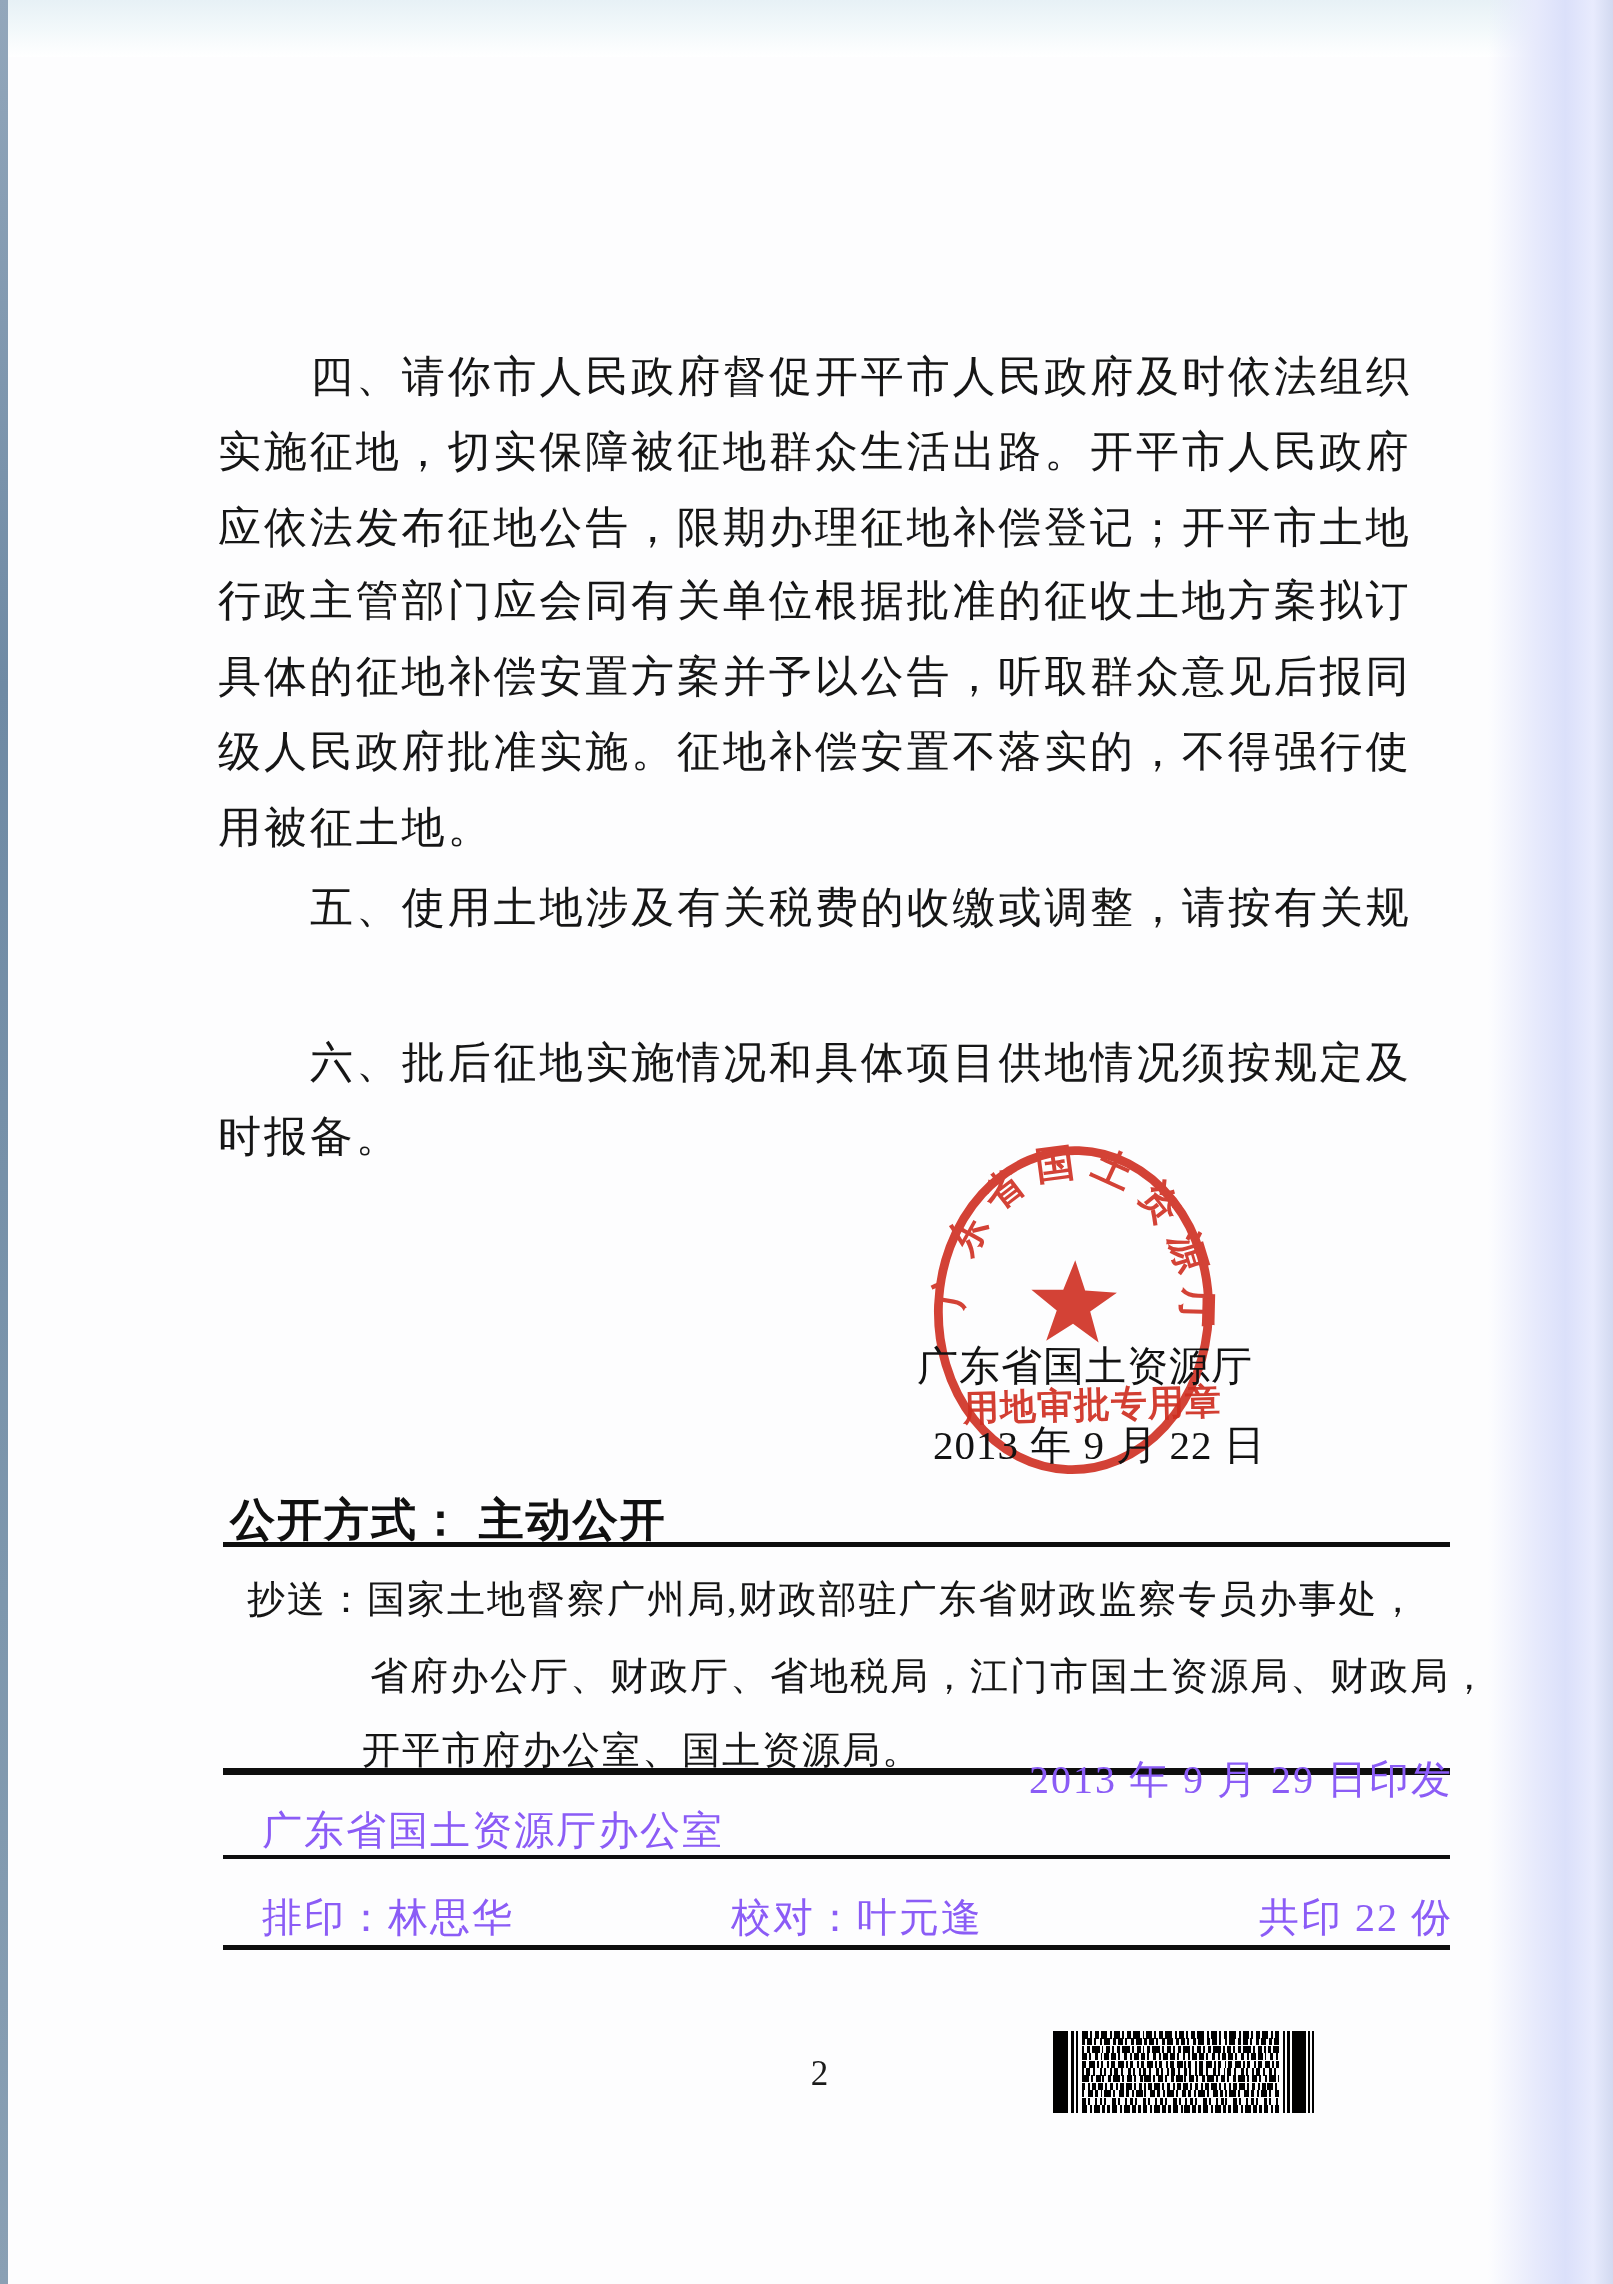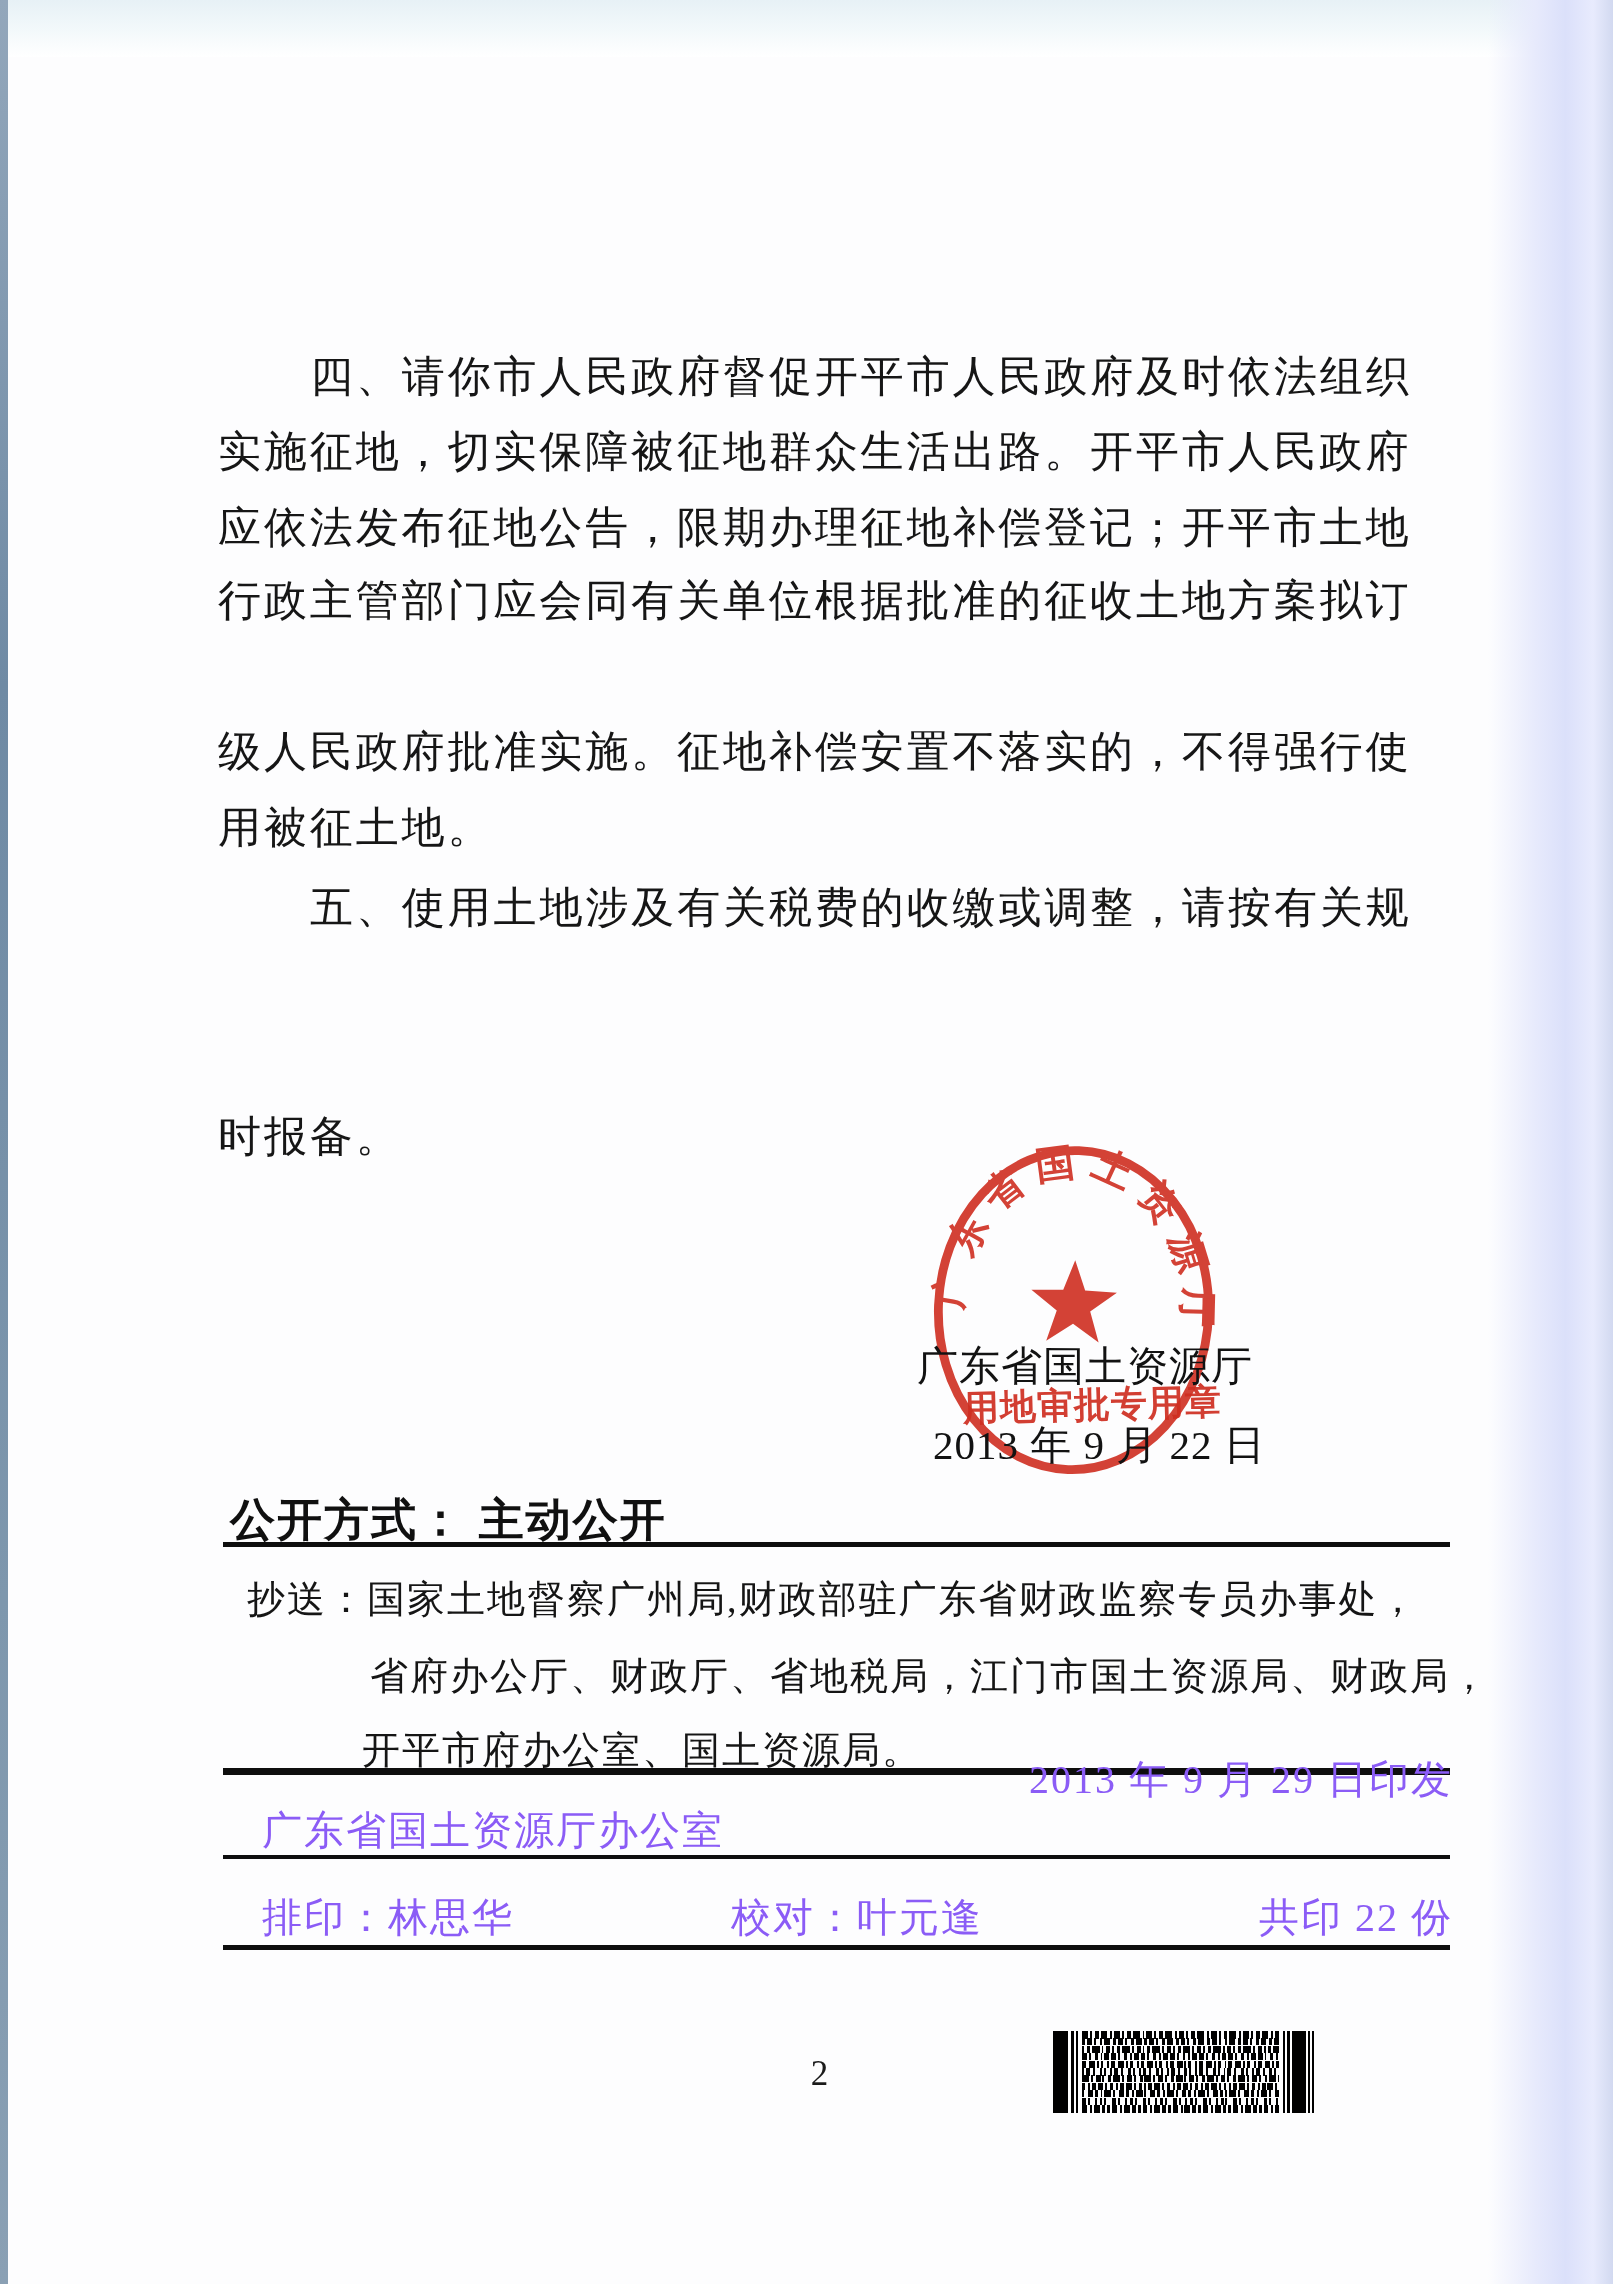--- a/index.html
+++ b/index.html
@@ -74,23 +74,25 @@
 <div class="page">
 
   <div class="scan-top"></div>
   <div class="scan-right"></div>
   <div class="scan-left"></div>
 
   <div class="bline indent" style="top:351px">四、请你市人民政府督促开平市人民政府及时依法组织</div>
   <div class="bline" style="top:426px">实施征地，切实保障被征地群众生活出路。开平市人民政府</div>
   <div class="bline" style="top:502px">应依法发布征地公告，限期办理征地补偿登记；开平市土地</div>
   <div class="bline" style="top:575px">行政主管部门应会同有关单位根据批准的征收土地方案拟订</div>
+  <div class="bline" style="top:651px">具体的征地补偿安置方案并予以公告，听取群众意见后报同</div>
   <div class="bline" style="top:726px">级人民政府批准实施。征地补偿安置不落实的，不得强行使</div>
   <div class="bline" style="top:802px">用被征土地。</div>
   <div class="bline indent" style="top:882px">五、使用土地涉及有关税费的收缴或调整，请按有关规</div>
+  <div class="bline indent" style="top:1037px">六、批后征地实施情况和具体项目供地情况须按规定及</div>
   <div class="bline" style="top:1111px">时报备。</div>
 
   <svg class="seal-svg" viewBox="0 0 350 380">
     <g opacity="0.9" transform="rotate(2 175 185)">
       <ellipse cx="175" cy="185" rx="138" ry="163" fill="none" stroke="#cf2e21" stroke-width="9"></ellipse>
       <path id="sealArc" d="M 82 264 A 113 138 0 1 1 268 264" fill="none"></path>
       <text font-size="40" letter-spacing="13" fill="#cf2e21" font-family="Liberation Serif, DejaVu Serif, serif" font-weight="bold">
         <textPath href="#sealArc" startOffset="78">广东省国土资源厅</textPath>
       </text>
       <polygon fill="#cf2e21" points="175,134 186.2,164.6 218.7,165.8 192.1,185.9 201.8,217.2 175,199 148.2,217.2 157.9,185.9 131.3,165.8 163.8,164.6"></polygon>

